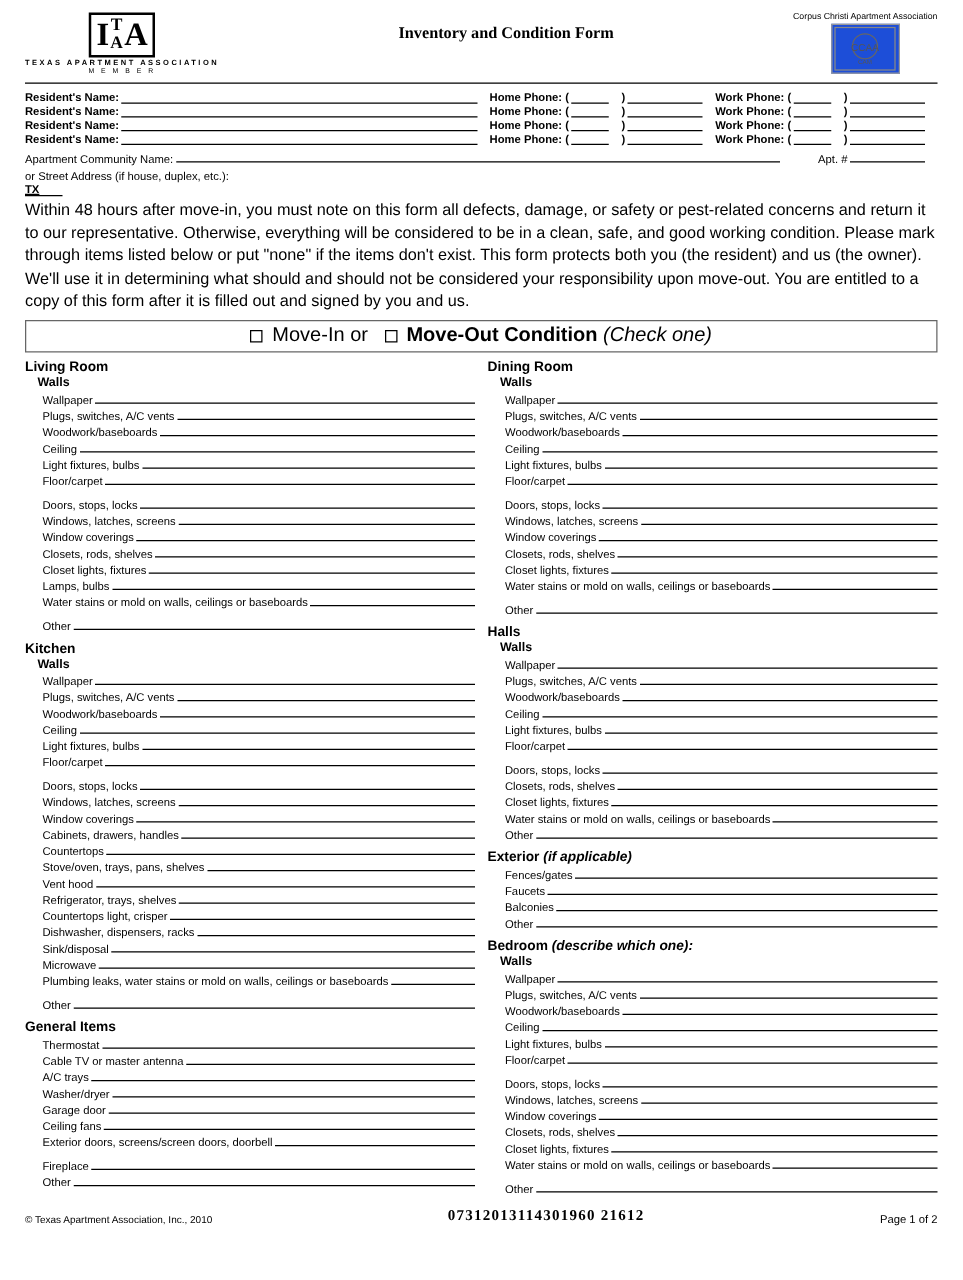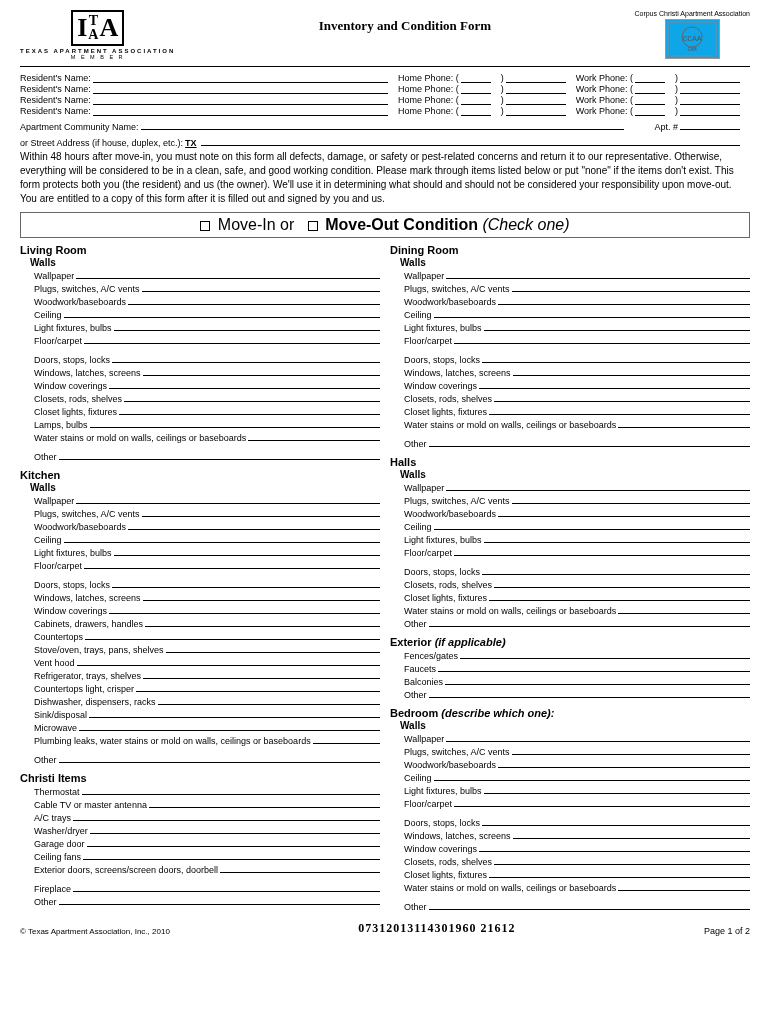--- a/index.html
+++ b/index.html
@@ -53,31 +53,31 @@
     }
     .ccaa-logo {
       width: 55px;
       height: 40px;
       border: 1px solid #999;
       display: flex;
       align-items: center;
       justify-content: center;
       font-size: 6px;
       text-align: center;
-      background: #0ea5e9;
-      font-family: Liberation Mono, monospace;
+      background: #1d4ed8;
     }
     
     .resident-section {
       margin-bottom: 4px;
     }
     .resident-row {
       display: flex;
       align-items: flex-start;
       margin-bottom: 1px;
+      font-weight: bold;
     }
     .field-label {
       font-size: 9px;
       white-space: nowrap;
       margin-right: 2px;
     }
     .field-line {
       border-bottom: 1px solid #000;
       flex: 1;
       margin-right: 10px;
@@ -86,24 +86,25 @@
     }
     .apt-community-row {
       display: flex;
       align-items: baseline;
       margin-bottom: 2px;
     }
     .street-row {
       display: flex;
       align-items: baseline;
       margin-bottom: 2px;
+      flex-direction: column;
     }
     
     .instructions {
-      font-size: 10px;
+      font-size: 13px;
       border: none;
       line-height: 1.4;
       margin-bottom: 6px;
     }
     
     .move-bar {
       border: 1px solid #666;
       text-align: center;
       padding: 3px 0;
       margin-bottom: 6px;
@@ -447,21 +448,21 @@
         <div class="section-spacer"></div>
         <div class="item-row">
             <span class="item-label">Other</span>
             <div class="item-line"></div>
           </div>
       </div>
 
       <div class="section-spacer"></div>
 
       <div>
-        <div class="section-title">Christi Items</div>
+        <div class="section-title">General Items</div>
         <div class="item-row">
             <span class="item-label">Thermostat</span>
             <div class="item-line"></div>
           </div>
         <div class="item-row">
             <span class="item-label">Cable TV or master antenna</span>
             <div class="item-line"></div>
           </div>
         <div class="item-row">
             <span class="item-label">A/C trays</span>

